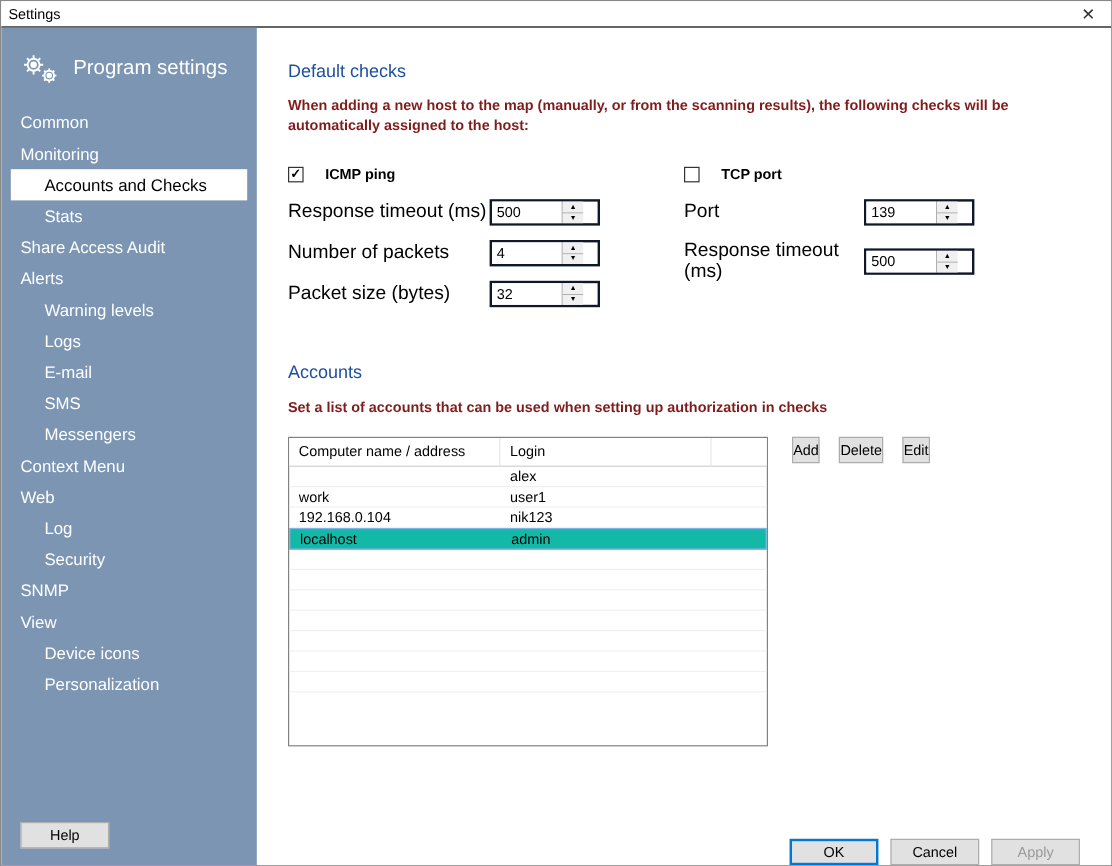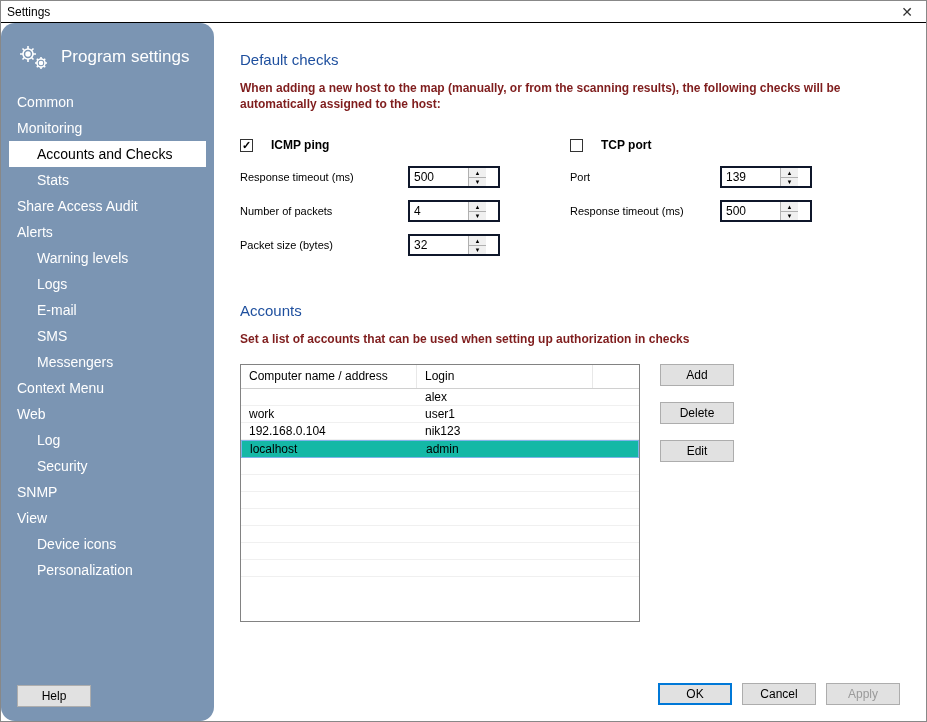--- a/index.html
+++ b/index.html
@@ -25,21 +25,20 @@
 .titlebar-title { padding-left: 2px; }
 .close-btn { width: 30px; text-align: center; cursor: pointer; font-size: 14px; color: #333; }
 .main { display: flex; height: calc(100% - 22px); }
 .sidebar {
   width: 286px;
   background: #7b95b3;
   color: #fff;
   padding: 14px 8px 14px 8px;
   display: flex;
   flex-direction: column;
-  border-radius: 14px;
 }
 .sidebar-header {
   display: flex;
   align-items: center;
   gap: 10px;
   padding: 6px 8px 18px 8px;
   font-size: 17px;
   font-weight: 400;
 }
 .gears-icon { width: 34px; height: 28px; position: relative; }
@@ -113,21 +112,21 @@
   line-height: 11px;
   color: #000;
 }
 .field-row {
   display: flex;
   align-items: center;
   margin-bottom: 12px;
 }
 .field-label {
   width: 168px;
-  font-size: 11px;
+  font-size: 16px;
 }
 .spinner {
   display: flex;
   border: 2px solid #0f172a;
   height: 22px;
   width: 92px;
   background: #fff;
 }
 .spinner-input {
   border: none;
@@ -184,32 +183,32 @@
   height: 17px;
   align-items: center;
   border-bottom: 1px solid #f0f0f0;
 }
 .grid-row.selected {
   background: #14b8a6;
   border: 1px solid #7eb4ea;
   height: 18px;
 }
 .grid-cell { padding: 0 8px; overflow: hidden; white-space: nowrap; }
-.action-buttons { display: flex; flex-direction: column; gap: 16px; width: 74px; }
+.action-buttons { display: flex; gap: 16px; width: 74px; }
 .std-btn {
   height: 22px;
   background: #e1e1e1;
   border: 1px solid #adadad;
   cursor: pointer;
   font-family: inherit;
   font-size: 12px;
 }
 .footer {
   position: absolute;
-  bottom: 16px;
+  bottom: 0;
   right: 26px;
   display: flex;
   gap: 10px;
 }
 .footer .std-btn { width: 74px; }
 .footer .ok-btn {
   border: 2px solid #0078d7;
   background: #e1e1e1;
 }
 .footer .apply-btn { color: #9a9a9a; }

